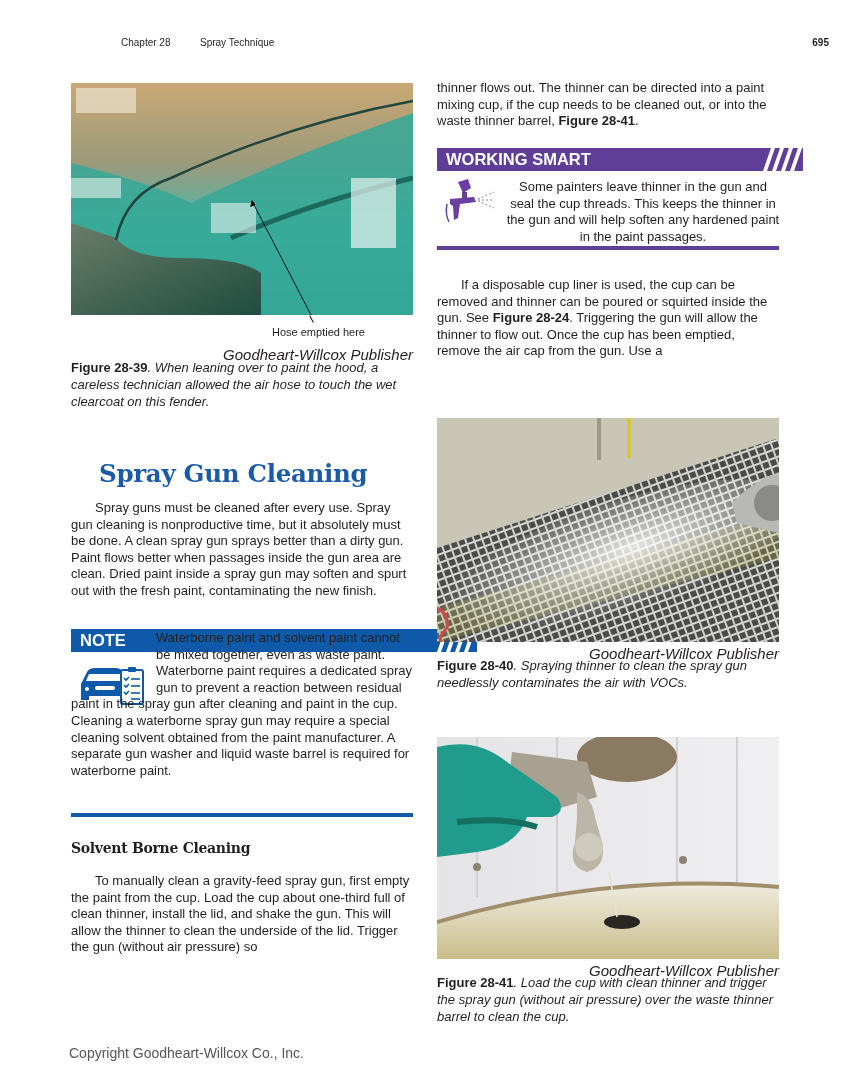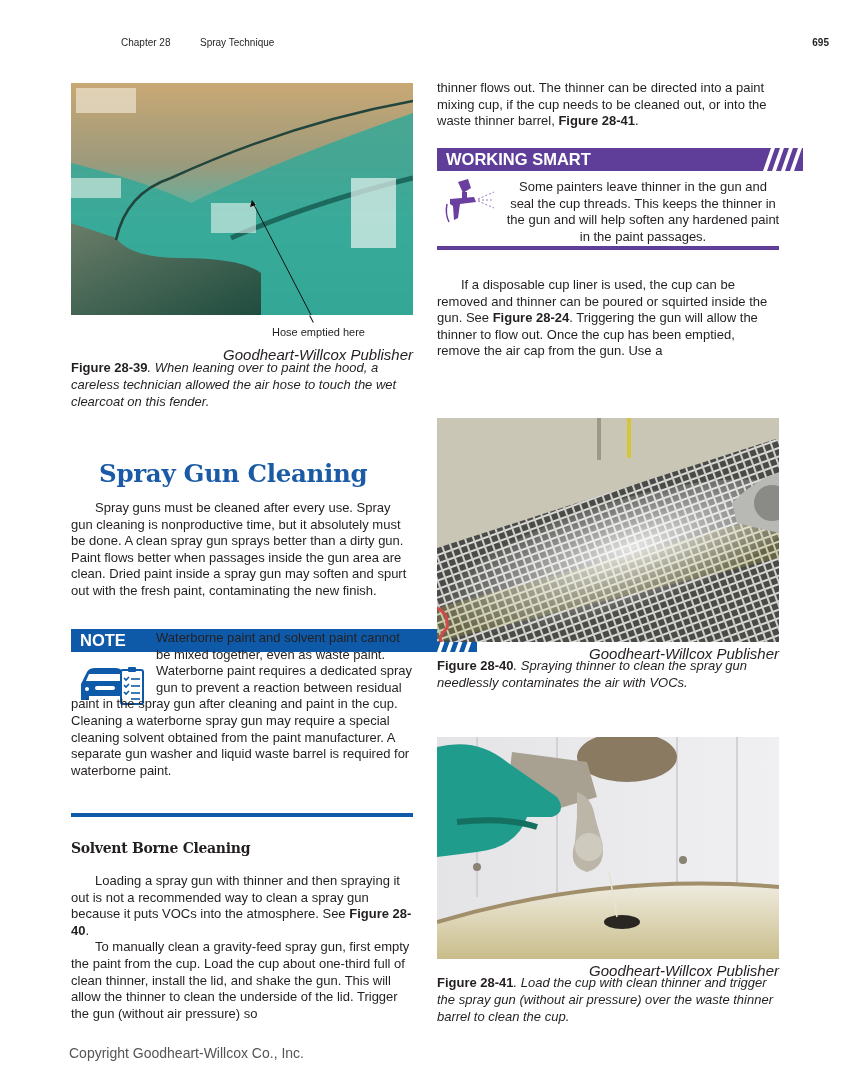--- a/index.html
+++ b/index.html
@@ -109,21 +109,20 @@
   </svg>
 </div>
 <div class="abs body-text" style="left:71px; top:630px; width:342px;">
   <div style="float:left; width:85px; height:50px;"></div>
   <p>Waterborne paint and solvent paint cannot be mixed together, even as waste paint. Waterborne paint requires a dedicated spray gun to prevent a reaction between residual paint in the spray gun after cleaning and paint in the cup. Cleaning a waterborne spray gun may require a special cleaning solvent obtained from the paint manufacturer. A separate gun washer and liquid waste barrel is required for waterborne paint.</p>
 </div>
 <div class="abs rule" style="left:71px; top:813px; width:342px; background:#0f5aa8;"></div>
 
 <div class="abs h2" style="left:71px; top:840px;">Solvent Borne Cleaning</div>
 <div class="abs body-text" style="left:71px; top:873px; width:342px;">
-  <p class="indent"><span>Loading a spray gun with thinner and then spraying it out is not a recommended way to clean a spray gun because it puts VOCs into the atmosphere. See </span><b>Figure 28-40</b><span>.</span></p>
   <p class="indent">To manually clean a gravity-feed spray gun, first empty the paint from the cup. Load the cup about one-third full of clean thinner, install the lid, and shake the gun. This will allow the thinner to clean the underside of the lid. Trigger the gun (without air pressure) so</p>
 </div>
 
 <div class="abs body-text" style="left:437px; top:80px; width:343px;">
   <p><span>thinner flows out. The thinner can be directed into a paint mixing cup, if the cup needs to be cleaned out, or into the waste thinner barrel, </span><b>Figure 28-41</b><span>.</span></p>
 </div>
 
 <div class="abs bar" style="left:437px; top:148px; width:366px; background:#5e3e98;">
   <span>WORKING SMART</span>
   <svg class="stripes" viewBox="0 0 46 23">

